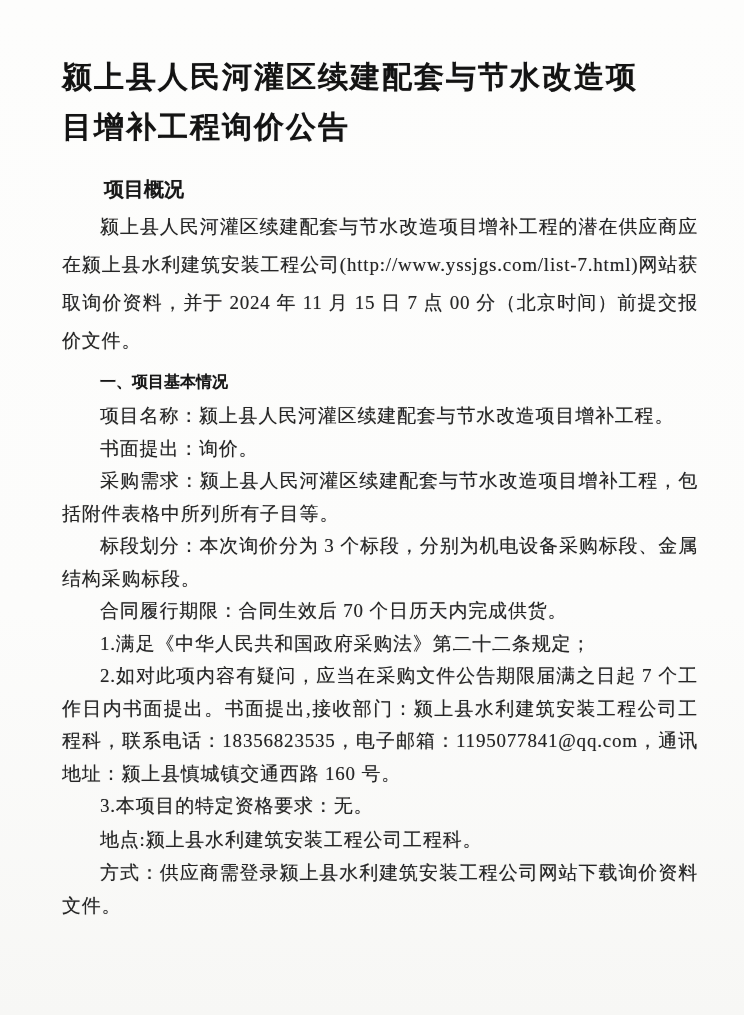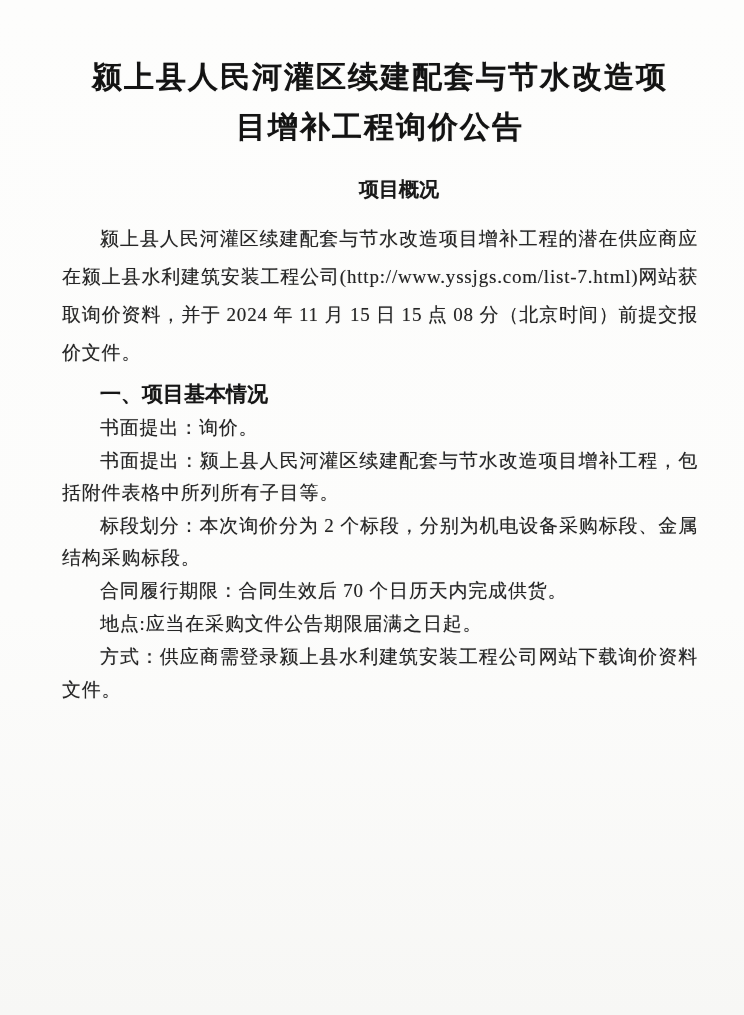--- a/index.html
+++ b/index.html
@@ -10,43 +10,42 @@
     box-sizing: border-box;
     padding: 52px 46px 0 62px;
     background: linear-gradient(180deg, #fdfdfc 0%, #fcfcfb 60%, #f7f7f5 100%);
     font-family: "Liberation Serif", "DejaVu Serif", serif;
     color: #242424;
     overflow: hidden;
     text-shadow: 0 0 0.7px rgba(45,45,45,0.5);
   }
   .doc-title {
     margin: 0 0 22px 0;
-    text-align: center;
+    text-align: left;
     font-size: 30px;
     font-weight: 700;
     line-height: 50px;
     letter-spacing: 2px;
     color: #131313;
   }
   .doc-title .title-line { display: block; }
   .sub-heading {
-    margin: 16px;
+    margin: 4px;
     padding-left: 38px;
     font-family: "Liberation Sans", "DejaVu Sans", sans-serif;
     font-size: 20px;
     font-weight: 700;
     line-height: 30px;
     color: #181818;
-    text-align: center;
   }
   .section-heading {
     margin: 5px 0 2px 0;
     padding-left: 38px;
     font-family: "Liberation Sans", "DejaVu Sans", sans-serif;
-    font-size: 21px;
+    font-size: 16px;
     font-weight: 700;
     line-height: 33px;
     color: #161616;
   }
   .para {
     margin: 0;
     font-size: 19px;
     line-height: 32.5px;
     letter-spacing: 0.8px;
     text-align: justify;
@@ -63,30 +62,36 @@
 <body>
 
 <div class="page">
 
   <h1 class="doc-title">
     <span class="title-line">颍上县人民河灌区续建配套与节水改造项</span>
     <span class="title-line">目增补工程询价公告</span>
   </h1>
 
   <h2 class="sub-heading">项目概况</h2>
-  <p class="para lh-wide">颍上县人民河灌区续建配套与节水改造项目增补工程的潜在供应商应在颍上县水利建筑安装工程公司(http://www.yssjgs.com/list-7.html)网站获取询价资料，并于 2024 年 11 月 15 日 15 点 08 分（北京时间）前提交报价文件。</p>
+  <p class="para lh-wide">颍上县人民河灌区续建配套与节水改造项目增补工程的潜在供应商应在颍上县水利建筑安装工程公司(http://www.yssjgs.com/list-7.html)网站获取询价资料，并于 2024 年 11 月 15 日 7 点 00 分（北京时间）前提交报价文件。</p>
 
   <h2 class="section-heading">一、项目基本情况</h2>
   <div class="sec1">
+    <p class="para">项目名称：颍上县人民河灌区续建配套与节水改造项目增补工程。</p>
     <p class="para">书面提出：询价。</p>
-    <p class="para">书面提出：颍上县人民河灌区续建配套与节水改造项目增补工程，包括附件表格中所列所有子目等。</p>
-    <p class="para">标段划分：本次询价分为 2 个标段，分别为机电设备采购标段、金属结构采购标段。</p>
+    <p class="para">采购需求：颍上县人民河灌区续建配套与节水改造项目增补工程，包括附件表格中所列所有子目等。</p>
+    <p class="para">标段划分：本次询价分为 3 个标段，分别为机电设备采购标段、金属结构采购标段。</p>
     <p class="para">合同履行期限：合同生效后 70 个日历天内完成供货。</p>
   </div>
 
+  <div class="sec2">
+    <p class="para">1.满足《中华人民共和国政府采购法》第二十二条规定；</p>
+    <p class="para">2.如对此项内容有疑问，应当在采购文件公告期限届满之日起 7 个工作日内书面提出。书面提出,接收部门：颍上县水利建筑安装工程公司工程科，联系电话：18356823535，电子邮箱：1195077841@qq.com，通讯地址：颍上县慎城镇交通西路 160 号。</p>
+    <p class="para">3.本项目的特定资格要求：无。</p>
+  </div>
 
   <div class="sec3">
-    <p class="para">地点:应当在采购文件公告期限届满之日起。</p>
+    <p class="para">地点:颍上县水利建筑安装工程公司工程科。</p>
     <p class="para">方式：供应商需登录颍上县水利建筑安装工程公司网站下载询价资料文件。</p>
 
   </div>
 
 </div>
 
 </body></html>

